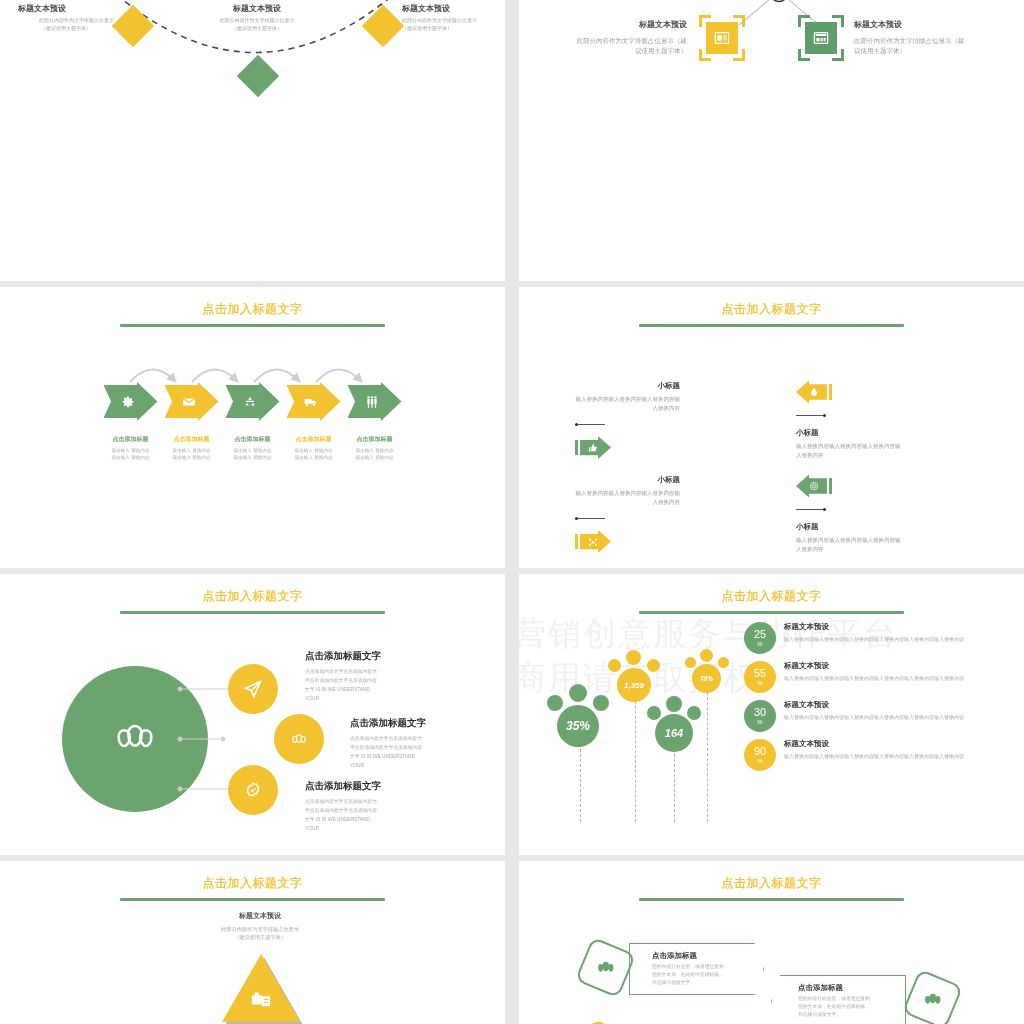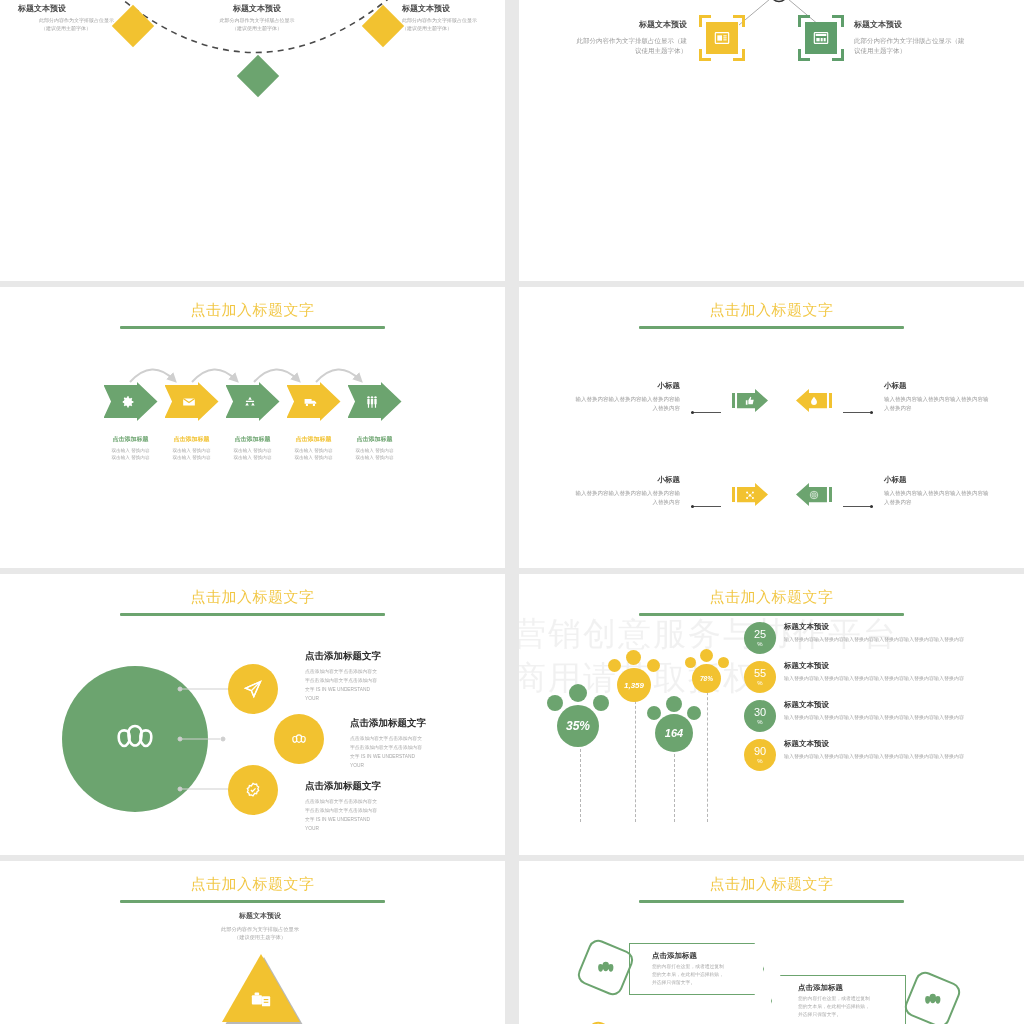--- a/index.html
+++ b/index.html
@@ -18,22 +18,22 @@
     padding: 0 0 0 0;
   }
   .slide {
     background: #ffffff;
     position: relative;
     overflow: hidden;
   }
   
   .sld-title {
     text-align: center;
-    font-size: 15px;
-    font-weight: normal;
+    font-size: 12px;
+    font-weight: bold;
     letter-spacing: .5px;
     background: linear-gradient(90deg,#7fb07f 0%, #f0c33a 38%, #f5cf55 100%);
     -webkit-background-clip: text;
     background-clip: text;
     color: transparent;
     padding-top: 14px;
   }
   .sld-rule {
     height: 2.5px;
     background: #6ca46f;
@@ -79,21 +79,21 @@
   .chev.y { background: #f2c230; }
   .chev svg { width: 14px; height: 14px; fill: #fff; margin-left: -6px; }
   .cap-row { position: absolute; left: 50%; transform: translateX(-50%); top: 148px; display: flex; gap: 7px; }
   .cap { width: 54px; text-align: center; }
   .cap .h { font-size: 6px; font-weight: bold; margin-bottom: 3px; }
   .cap .h.g { color: #6ca46f; }
   .cap .h.y { color: #f2c230; }
   .cap .p { font-size: 4.6px; color: #a7a7a7; line-height: 1.55; }
 
   
-  .s4 .cell { position: absolute; display: flex; align-items: flex-end; gap: 11px; }
+  .s4 .cell { position: absolute; display: flex; align-items: flex-start; gap: 11px; flex-direction: column; }
   .s4 .cell .tx { width: 105px; font-size: 5.5px; color: #9b9b9b; line-height: 1.6; }
   .s4 .cell .tx .h { font-size: 7.5px; font-weight: bold; color: #3f3f3f; margin-bottom: 3px; }
   .arw { width: 36px; height: 24px; position: relative; display:flex; align-items:center; justify-content:center; }
   .arw svg { width: 10px; height: 10px; fill:#fff; position: relative; }
   .arw-shape { position:absolute; inset:0; }
   .arw.g .arw-shape, .arw.g .tail { background: #6ca46f; }
   .arw.y .arw-shape, .arw.y .tail { background: #f2c230; }
   .arw.right .arw-shape { clip-path: polygon(14% 18%, 64% 18%, 64% 2%, 100% 50%, 64% 98%, 64% 82%, 14% 82%); }
   .arw.left  .arw-shape { clip-path: polygon(86% 18%, 36% 18%, 36% 2%, 0 50%, 36% 98%, 36% 82%, 86% 82%); }
   .arw .tail { position:absolute; top:18%; height:64%; width:7%; }

